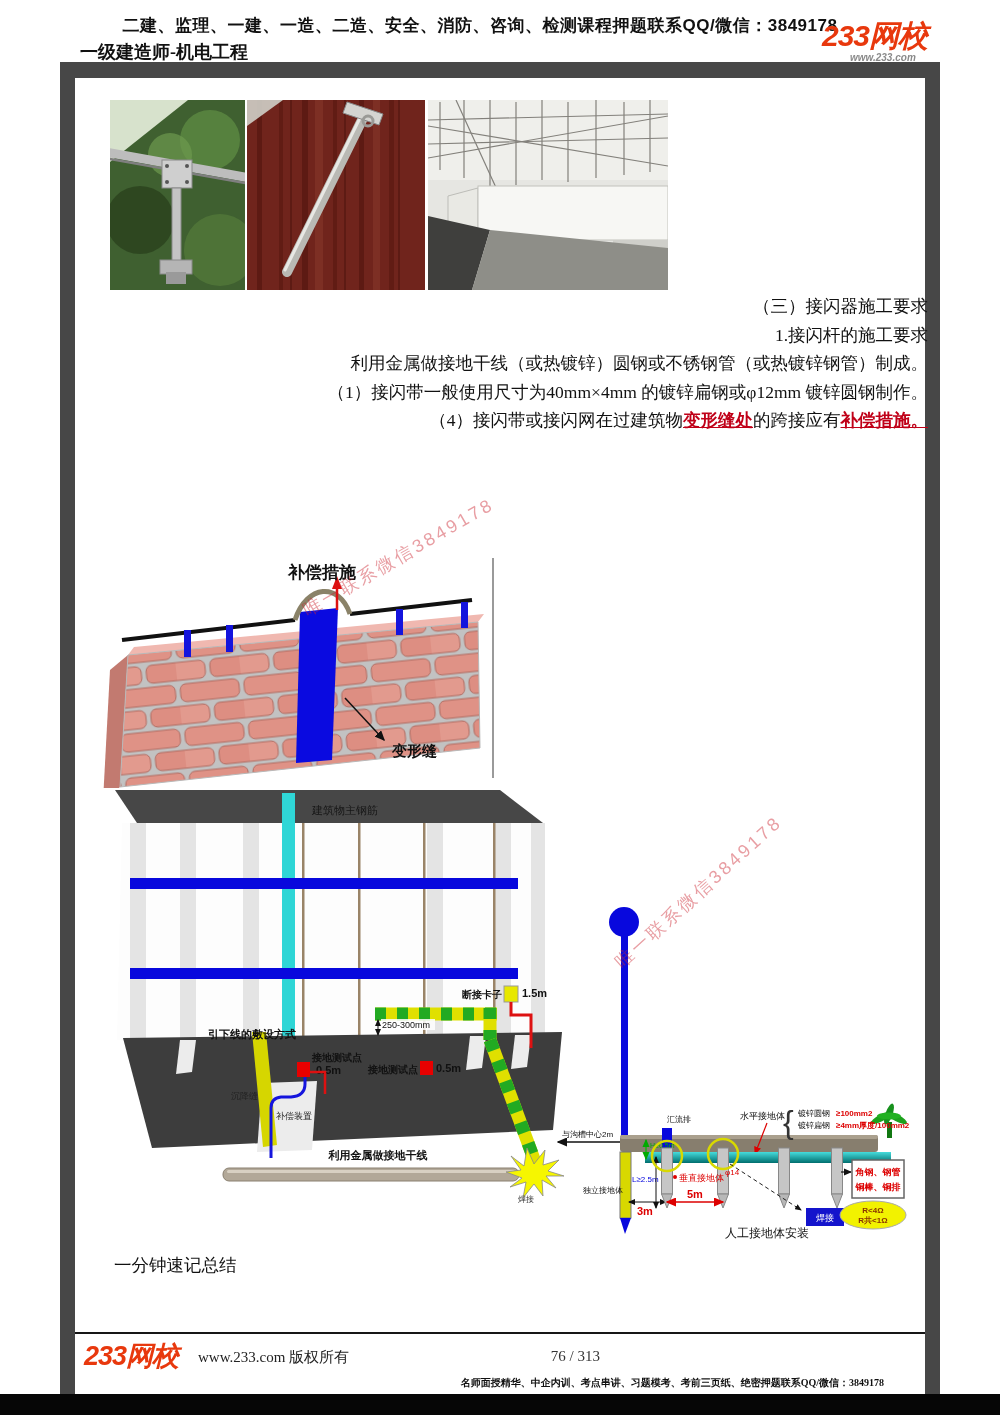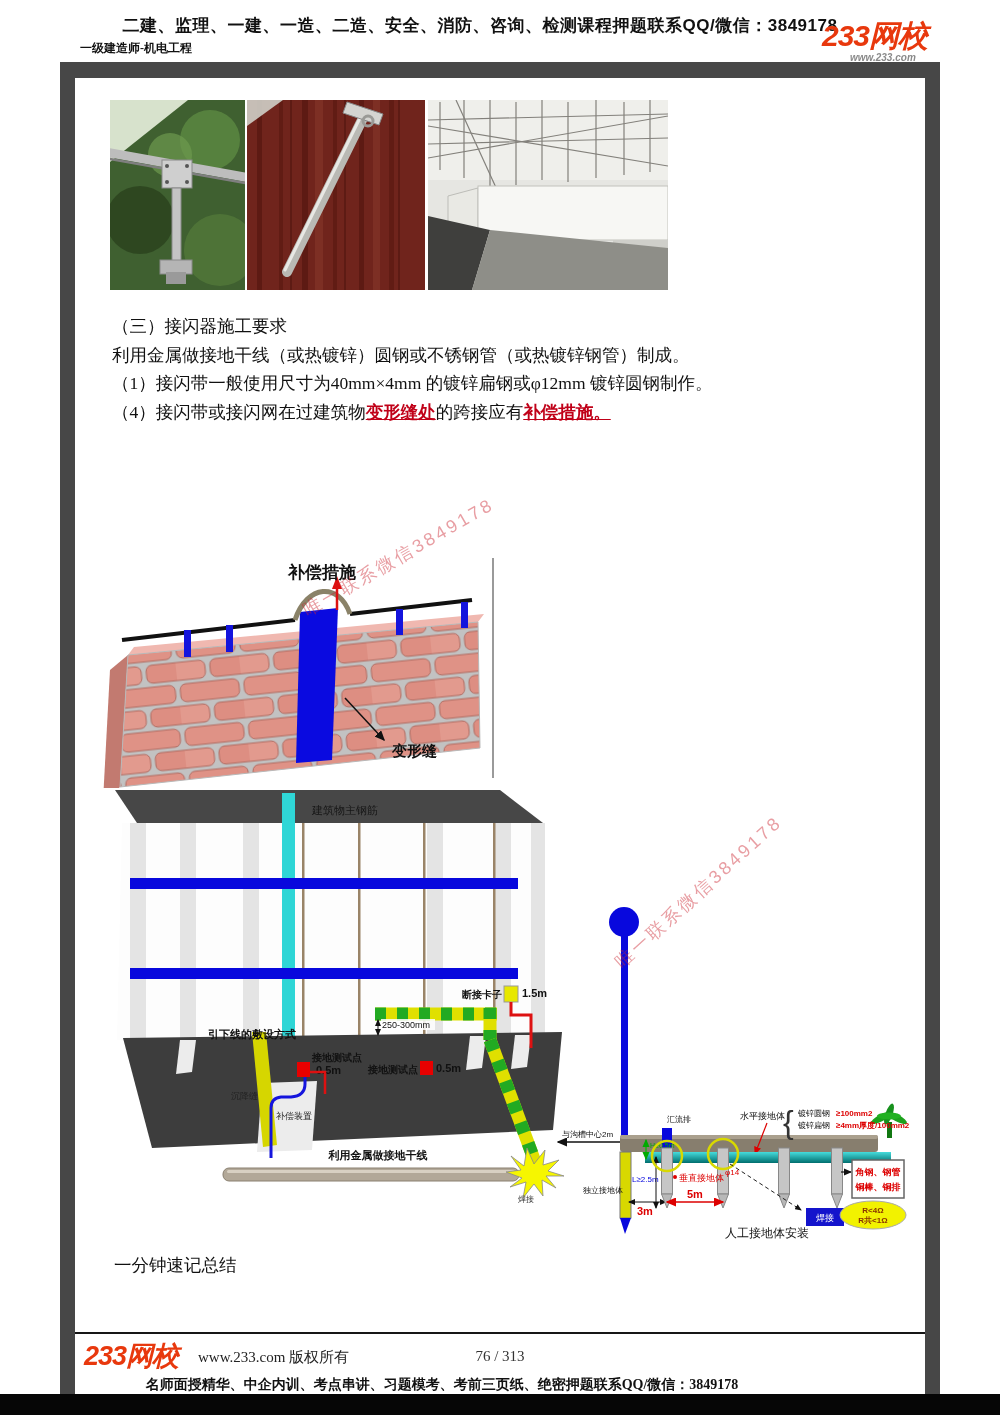--- a/index.html
+++ b/index.html
@@ -2,42 +2,42 @@
 <html><head>
 <meta charset="utf-8">
 <style>
   html,body{margin:0;padding:0;background:#888;}
   .page{position:relative;width:1000px;height:1415px;background:#ffffff;overflow:hidden;
         font-family:"Liberation Serif",serif;color:#111;padding-left:33px;}
   .abs{position:absolute;}
   
   .hdr-promo{left:80px;top:14px;width:800px;text-align:center;font-family:"Liberation Sans",sans-serif;
              font-weight:bold;font-size:17px;letter-spacing:.5px;}
-  .hdr-course{left:80px;top:40px;font-size:12px;font-weight:bold;}
+  .hdr-course{left:80px;top:40px;font-size:18px;font-weight:bold;}
   .logo{font-family:"Liberation Sans",sans-serif;font-style:italic;font-weight:900;color:#e8380d;}
   .hdr-logo{left:822px;top:16px;font-size:30px;letter-spacing:-1px;}
   .hdr-logo-sub{left:850px;top:52px;font-size:10px;color:#8a8a8a;font-family:"Liberation Sans",sans-serif;font-style:italic;font-weight:bold;}
   
   .bar{background:#474747;}
   
-  .textblock{left:80px;top:312px;width:848px;font-size:17.5px;line-height:28.6px;}
+  .textblock{left:80px;top:292px;width:848px;font-size:17.5px;line-height:28.6px;text-align:right;}
   .textblock p{margin:0;text-indent:32px;}
   .ru{color:#c00018;font-weight:bold;text-decoration:underline;text-decoration-color:#c00018;}
   
   .divider{left:492px;top:558px;width:2px;height:220px;background:#9a9a9a;}
   
   .wm{color:rgba(204,40,50,.45);font-size:18px;letter-spacing:3px;white-space:nowrap;
       font-family:"Liberation Sans",sans-serif;pointer-events:none;}
   
   .summary{left:114px;top:1253px;font-size:17.5px;}
   .ftr-rule{left:75px;top:1332px;width:850px;height:2px;background:#161616;}
   .ftr-logo{left:84px;top:1338px;font-size:27px;letter-spacing:-1px;}
   .ftr-copy{left:198px;top:1348px;font-size:15px;color:#222;}
-  .ftr-page{left:400px;top:1348px;width:200px;text-align:center;font-size:15px;color:#333;}
-  .ftr-promo{left:0;top:1376px;width:884px;text-align:center;font-size:14px;color:#111;font-weight:bold;}
+  .ftr-page{left:400px;top:1348px;width:200px;text-align:right;font-size:15px;color:#333;}
+  .ftr-promo{left:0;top:1376px;width:884px;text-align:right;font-size:10px;color:#111;font-weight:bold;}
   .bottom-black{left:0;top:1394px;width:1000px;height:21px;background:#060606;}
   svg text{font-family:"Liberation Sans",sans-serif;}
 </style>
 </head>
 <body>
 
 <div class="page">
 
   <div class="abs hdr-promo">二建、监理、一建、一造、二造、安全、消防、咨询、检测课程押题联系QQ/微信：3849178</div>
   <div class="abs hdr-course">一级建造师-机电工程</div>
@@ -108,20 +108,21 @@
     </g>
     <polygon points="20,96 50,88 50,142 20,152" fill="#e9e9e4" stroke="#bdbdb8"></polygon>
     <rect x="50" y="86" width="190" height="54" fill="#f7f7f4" stroke="#c2c2bc"></rect>
     <rect x="185" y="140" width="55" height="50" fill="#cfcfca"></rect>
     <polygon points="0,116 62,130 44,190 0,190" fill="#3f3f3d"></polygon>
     <polygon points="44,190 62,130 240,148 240,190" fill="#8e8e88"></polygon>
   </svg>
 
   <div class="abs textblock">
     <p>（三）接闪器施工要求</p>
+    <p>1.接闪杆的施工要求</p>
     <p>利用金属做接地干线（或热镀锌）圆钢或不锈钢管（或热镀锌钢管）制成。</p>
     <p>（1）接闪带一般使用尺寸为40mm×4mm 的镀锌扁钢或φ12mm 镀锌圆钢制作。</p>
     <p><span>（4）接闪带或接闪网在过建筑物</span><span class="ru">变形缝处</span><span>的跨接应有</span><span class="ru">补偿措施。</span></p>
   </div>
 
   <svg class="abs" style="left:100px;top:558px;" width="400" height="230" viewBox="0 0 400 230">
     <defs>
       <pattern id="bricks" width="64" height="44" patternUnits="userSpaceOnUse" patternTransform="rotate(-6)">
         <rect width="64" height="44" fill="#c2c2c2"></rect>
         <rect x="2" y="2" width="59" height="18" rx="6" fill="#df9286" stroke="#b06a60"></rect>

